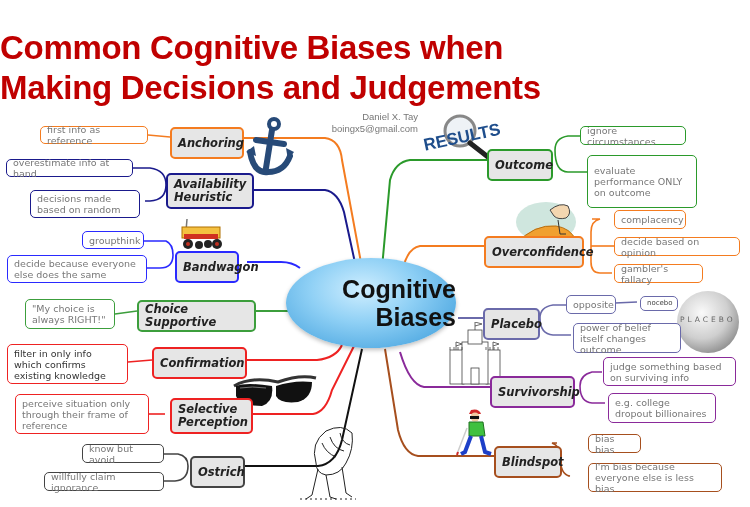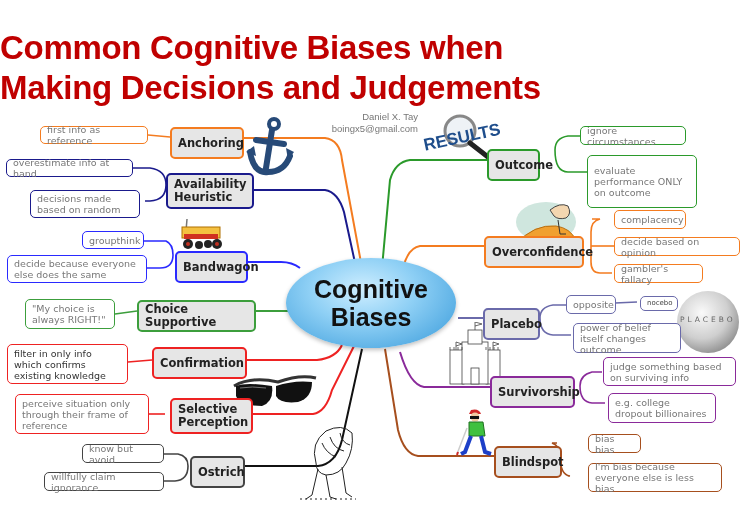--- a/index.html
+++ b/index.html
@@ -1,26 +1,26 @@
 <!DOCTYPE html>
 <html><head>
 <meta charset="utf-8">
 <style>
   html,body{margin:0;padding:0;background:#fff;}
   body{width:750px;height:507px;position:relative;overflow:hidden;font-family:"DejaVu Sans",sans-serif;}
   .title{position:absolute;left:0;width:750px;text-align:left;color:#c00000;font-family:"Liberation Sans",sans-serif;font-weight:bold;font-size:33px;line-height:40px;letter-spacing:-0.3px;}
   #t1{top:28px;} #t2{top:68px;}
   .author{position:absolute;left:318px;top:111px;width:100px;text-align:right;font-size:9.5px;line-height:12px;color:#777;font-family:"Liberation Sans",sans-serif;}
   svg#wires{position:absolute;left:0;top:0;}
-  .node{position:absolute;background:#e6e6e6;border:2px solid;border-radius:5px;font-weight:bold;font-size:11.5px;color:#222;box-sizing:border-box;display:flex;align-items:center;padding:14px 6px;line-height:13px;}
+  .node{position:absolute;background:#e6e6e6;border:2px solid;border-radius:5px;font-weight:bold;font-size:11.5px;color:#222;box-sizing:border-box;display:flex;align-items:center;padding:14px 6px;line-height:13px;font-style:italic;}
   .leaf{position:absolute;background:#fff;border:1.5px solid;border-radius:5px;font-size:9.5px;color:#777;box-sizing:border-box;padding:1px 6px;line-height:11px;display:flex;align-items:center;}
   .leaf.dark{color:#333;}
   .center{position:absolute;left:286px;top:258px;width:170px;height:90px;border-radius:50%;
     background:radial-gradient(ellipse at 45% 35%, #cfeeff 0%, #8fd0f5 40%, #4ba6e0 85%, #2f86c6 100%);
-    box-shadow:0 2px 4px rgba(0,0,0,.25);display:flex;flex-direction:column;align-items:center;justify-content:center;
+    box-shadow:0 2px 4px rgba(0,0,0,.25);display:flex;flex-direction:column;align-items:flex-end;justify-content:center;
     font-family:"Liberation Sans",sans-serif;font-weight:bold;font-size:25px;line-height:28px;color:#111;}
   .pic{position:absolute;}
 </style>
 </head>
 <body>
 
 <div class="title" id="t1">Common Cognitive Biases when</div>
 <div class="title" id="t2">Making Decisions and Judgements</div>
 <div class="author">
   <div>Daniel X. Tay</div>
@@ -155,38 +155,38 @@
   <div>Biases</div>
 </div>
 
 <div class="node" style="left:170px;top:127px;width:74px;height:22px;border-color:#f47c20">Anchoring</div>
 <div class="leaf" style="left:40px;top:126px;width:108px;height:18px;border-color:#f47c20">first info as reference</div>
 
 <div class="node" style="left:166px;top:173px;width:88px;height:36px;border-color:#1a1a8c">Availability Heuristic</div>
 <div class="leaf" style="left:6px;top:159px;width:127px;height:18px;border-color:#1a1a8c">overestimate info at hand</div>
 <div class="leaf" style="left:30px;top:190px;width:110px;height:28px;border-color:#1a1a8c">decisions made based on random</div>
 
-<div class="node" style="left:175px;top:251px;width:73px;height:22px;border-color:#2a2aff">Bandwagon</div>
+<div class="node" style="left:175px;top:251px;width:64px;height:22px;border-color:#2a2aff">Bandwagon</div>
 <div class="leaf" style="left:82px;top:231px;width:62px;height:18px;border-color:#2a2aff">groupthink</div>
 <div class="leaf" style="left:7px;top:255px;width:140px;height:28px;border-color:#2a2aff">decide because everyone else does the same</div>
 
 <div class="node" style="left:137px;top:300px;width:119px;height:22px;border-color:#3c9e3c">Choice Supportive</div>
 <div class="leaf" style="left:25px;top:299px;width:90px;height:30px;border-color:#3c9e3c">"My choice is always RIGHT!"</div>
 
 <div class="node" style="left:152px;top:347px;width:95px;height:26px;border-color:#ee2222">Confirmation</div>
 <div class="leaf dark" style="left:7px;top:344px;width:121px;height:40px;border-color:#ee2222">filter in only info which confirms existing knowledge</div>
 
 <div class="node" style="left:170px;top:398px;width:83px;height:36px;border-color:#ee2222">Selective Perception</div>
 <div class="leaf" style="left:15px;top:394px;width:134px;height:40px;border-color:#ee2222">perceive situation only through their frame of reference</div>
 
 <div class="node" style="left:190px;top:456px;width:55px;height:22px;border-color:#444">Ostrich</div>
 <div class="leaf" style="left:82px;top:444px;width:82px;height:19px;border-color:#444">know but avoid</div>
 <div class="leaf" style="left:44px;top:472px;width:120px;height:19px;border-color:#444">willfully claim ignorance</div>
 
-<div class="node" style="left:487px;top:149px;width:53px;height:22px;border-color:#2b9a2b">Outcome</div>
+<div class="node" style="left:487px;top:149px;width:66px;height:22px;border-color:#2b9a2b">Outcome</div>
 <div class="leaf" style="left:580px;top:126px;width:106px;height:19px;border-color:#2b9a2b">ignore circumstances</div>
 <div class="leaf" style="left:587px;top:155px;width:110px;height:53px;border-color:#2b9a2b">evaluate performance ONLY on outcome</div>
 
 <div class="node" style="left:484px;top:236px;width:100px;height:22px;border-color:#f47c20">Overconfidence</div>
 <div class="leaf" style="left:614px;top:210px;width:72px;height:19px;border-color:#f47c20">complacency</div>
 <div class="leaf" style="left:614px;top:237px;width:126px;height:19px;border-color:#f47c20">decide based on opinion</div>
 <div class="leaf" style="left:614px;top:264px;width:89px;height:19px;border-color:#f47c20">gambler's fallacy</div>
 
 <div class="node" style="left:483px;top:308px;width:57px;height:22px;border-color:#6a6aaa">Placebo</div>
 <div class="leaf" style="left:566px;top:295px;width:50px;height:19px;border-color:#6a6aaa">opposite</div>

